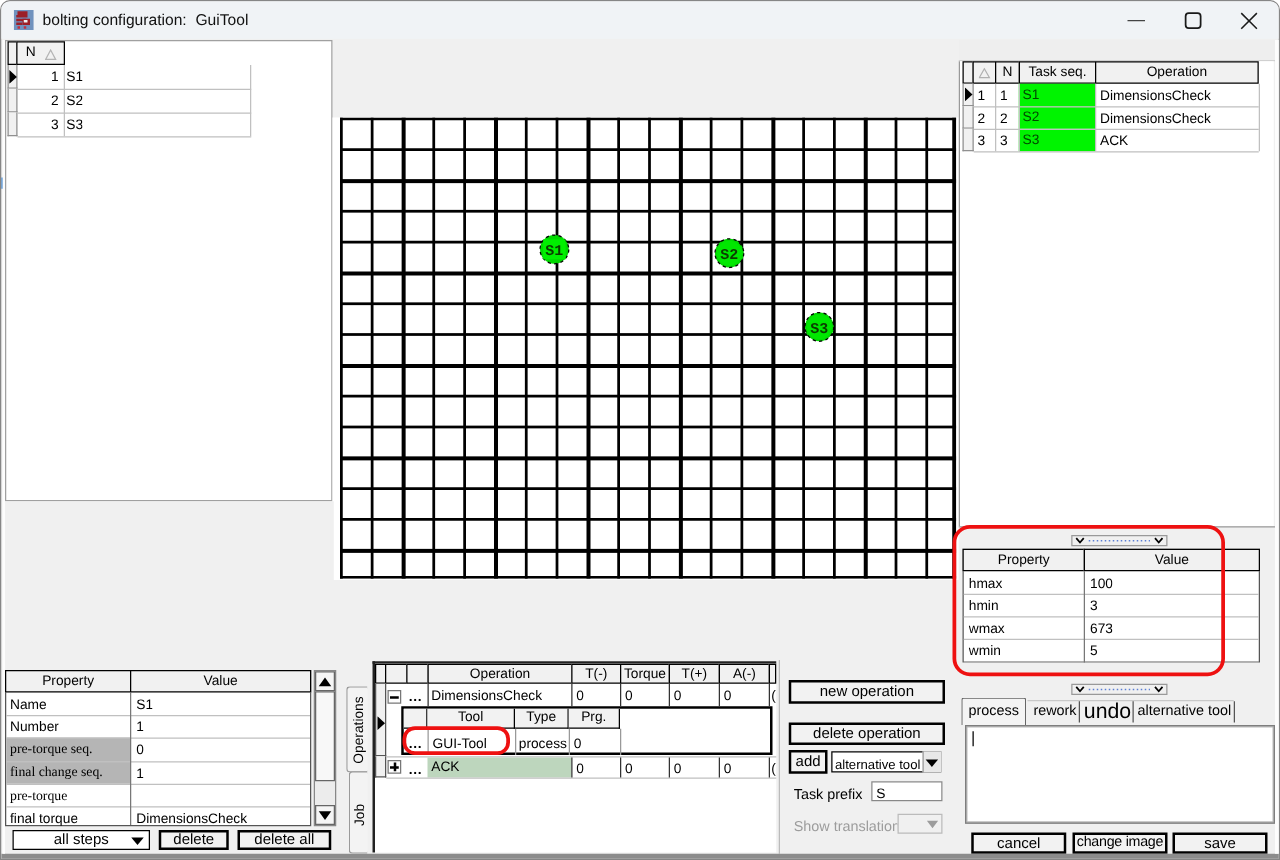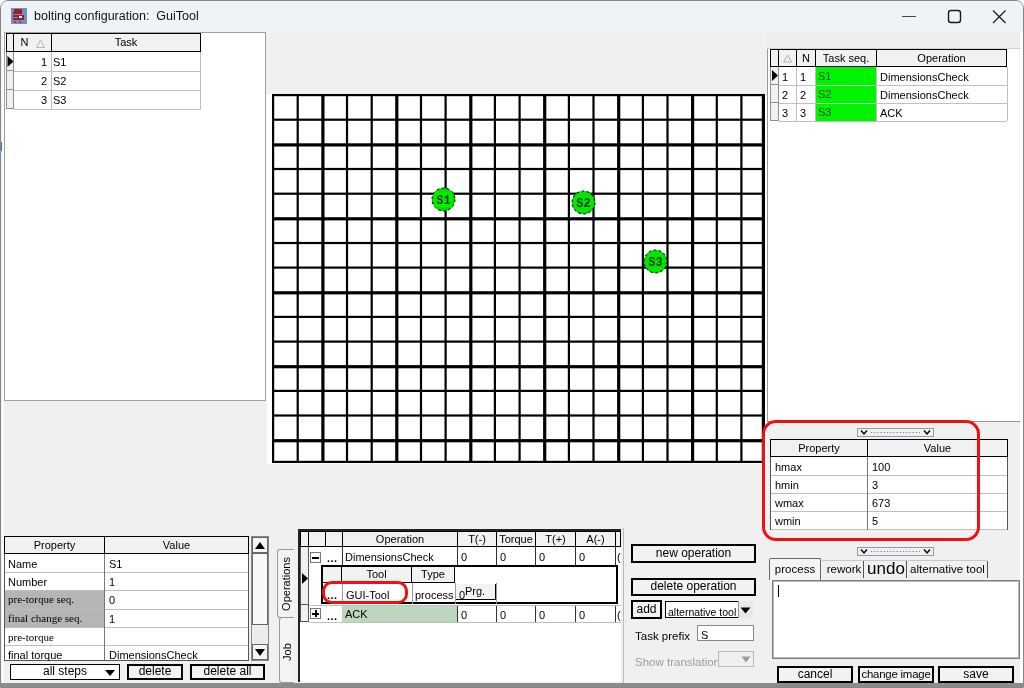--- a/index.html
+++ b/index.html
@@ -44,21 +44,20 @@
     <svg style="position:absolute;left:976px;top:0" width="45" height="30">
         <path d="M16 9.5 L28.5 22 M28.5 9.5 L16 22" stroke="#1a1a1a" stroke-width="1.2"></path>
       </svg>
   </div>
 
   <div class="c" style="left:3px;top:31px;width:262px;height:369px;background:#fff;border:1px solid #a0a0a0;"></div>
   <div class="c" style="left:265px;top:93px;width:501px;height:370px;background:#fff;"></div>
 
   <div class="hd" style="left:5px;top:32px;width:8px;height:19px;"></div>
   <div class="hd" style="left:12px;top:32px;width:39px;height:19px;line-height:17px;text-indent:-16px;">N</div>
-  <div class="hd" style="left:50px;top:32px;width:150px;height:19px;line-height:17px;">Task</div>
   <svg style="position:absolute;left:35px;top:38px" width="10" height="10">
       <path d="M4.5 1 L8.5 8.5 L0.5 8.5 Z" fill="none" stroke="#b4b4b4" stroke-width="1"></path>
     </svg>
 
   <div class="c" style="left:5px;top:51px;width:8px;height:19px;border:1px solid #909090;border-top:none;background:#f1f1f1;"></div>
   <div class="c" style="left:5px;top:70px;width:8px;height:19px;border:1px solid #909090;border-top:none;background:#f1f1f1;"></div>
   <div class="c" style="left:5px;top:89px;width:8px;height:19px;border:1px solid #909090;border-top:none;background:#f1f1f1;"></div>
   <svg style="position:absolute;left:6px;top:55px" width="7" height="11">
       <path d="M0.5 0 L6.5 5.5 L0.5 11 Z" fill="#000"></path>
     </svg>
@@ -216,21 +215,21 @@
   <div class="vline" style="left:456px;top:546px;width:1px;height:18px;background:#333;"></div>
   <div class="vline" style="left:495px;top:546px;width:1px;height:18px;background:#333;"></div>
   <div class="vline" style="left:534px;top:546px;width:1px;height:18px;background:#333;"></div>
   <div class="vline" style="left:574px;top:546px;width:1px;height:18px;background:#333;"></div>
   <div class="vline" style="left:614px;top:546px;width:1px;height:18px;background:#333;"></div>
 
   <div class="c" style="left:320px;top:564px;width:297px;height:39px;background:#fff;border:2px solid #000;"></div>
   <div class="c" style="left:322px;top:566px;width:19px;height:16px;background:#f2f2f2;border-right:1px solid #000;border-bottom:1px solid #000;"></div>
   <div class="hd" style="left:341px;top:566px;width:70px;height:16px;background:#f2f2f2;border:none;border-right:1px solid #000;border-bottom:1px solid #000;line-height:15px;">Tool</div>
   <div class="hd" style="left:411px;top:566px;width:43px;height:16px;background:#f2f2f2;border:none;border-right:1px solid #000;border-bottom:1px solid #000;line-height:15px;">Type</div>
-  <div class="hd" style="left:454px;top:566px;width:41px;height:16px;background:#f2f2f2;border:none;border-right:1px solid #000;border-bottom:1px solid #000;line-height:15px;margin-top:17px;">Prg.</div>
+  <div class="hd" style="left:454px;top:566px;width:41px;height:16px;background:#f2f2f2;border:none;border-right:1px solid #000;border-bottom:1px solid #000;line-height:15px;">Prg.</div>
   <div class="c" style="left:326px;top:586px;font-weight:bold;letter-spacing:0.5px;">...</div>
   <div class="c" style="left:345px;top:586px;">GUI-Tool</div>
   <div class="c" style="left:414px;top:586px;">process</div>
   <div class="c" style="left:458px;top:586px;">0</div>
   <div class="vline" style="left:341px;top:582px;width:1px;height:21px;background:#999;"></div>
   <div class="vline" style="left:411px;top:582px;width:1px;height:21px;background:#999;"></div>
   <div class="vline" style="left:454px;top:582px;width:1px;height:21px;background:#999;"></div>
   <div class="vline" style="left:495px;top:582px;width:1px;height:21px;background:#999;"></div>
 
   <div style="position:absolute;left:320.5px;top:580px;width:86px;height:23px;border:3px solid #ee1111;border-radius:10px;"></div>

